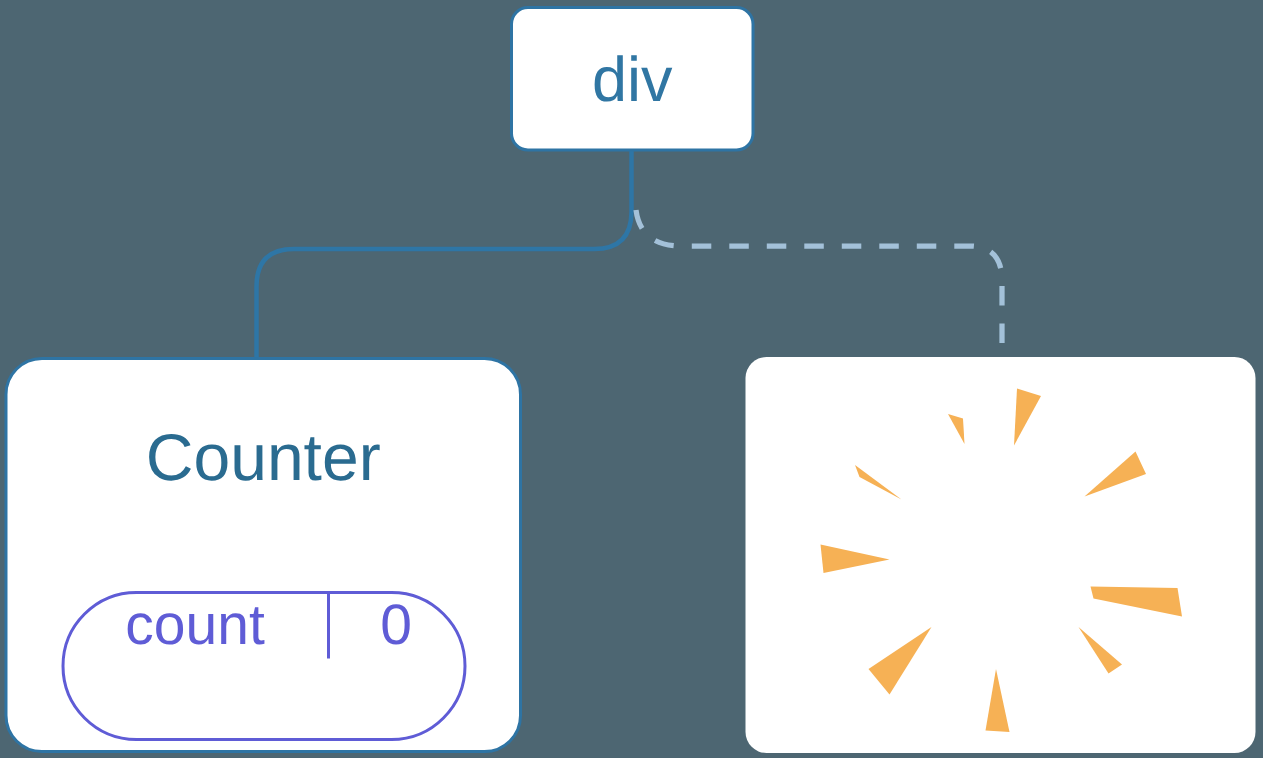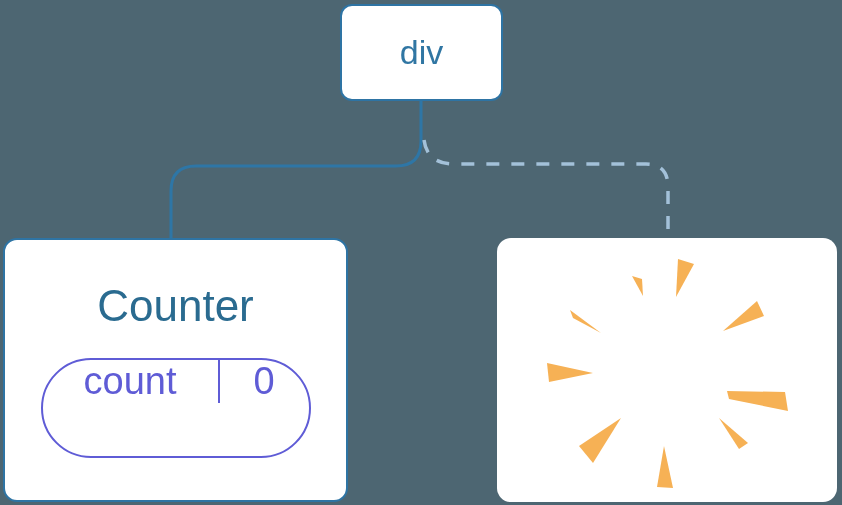--- a/index.html
+++ b/index.html
@@ -50,33 +50,34 @@
     background: var(--card-bg);
   }
   .root-node {
     left: 340px; top: 4px;
     width: 163px; height: 97px;
     border: 2.5px solid var(--node-border);
     border-radius: 12px;
     display: flex;
     align-items: center;
     justify-content: center;
-    font-size: 34px;
+    font-size: 42px;
     font-weight: 500;
     color: var(--node-text);
   }
   .counter-node {
     left: 3px; top: 238px;
     width: 345px; height: 264px;
     border: 2px solid var(--node-border);
-    border-radius: 14px;
+    border-radius: 25px;
     display: flex;
     flex-direction: column;
     align-items: center;
     padding-top: 42px;
+    gap: 36px;
   }
   .counter-title {
     font-size: 44px;
     font-weight: 500;
     line-height: 48px;
     color: var(--counter-title);
     margin-bottom: 28px;
   }
   .state-pill {
     width: 270px;

